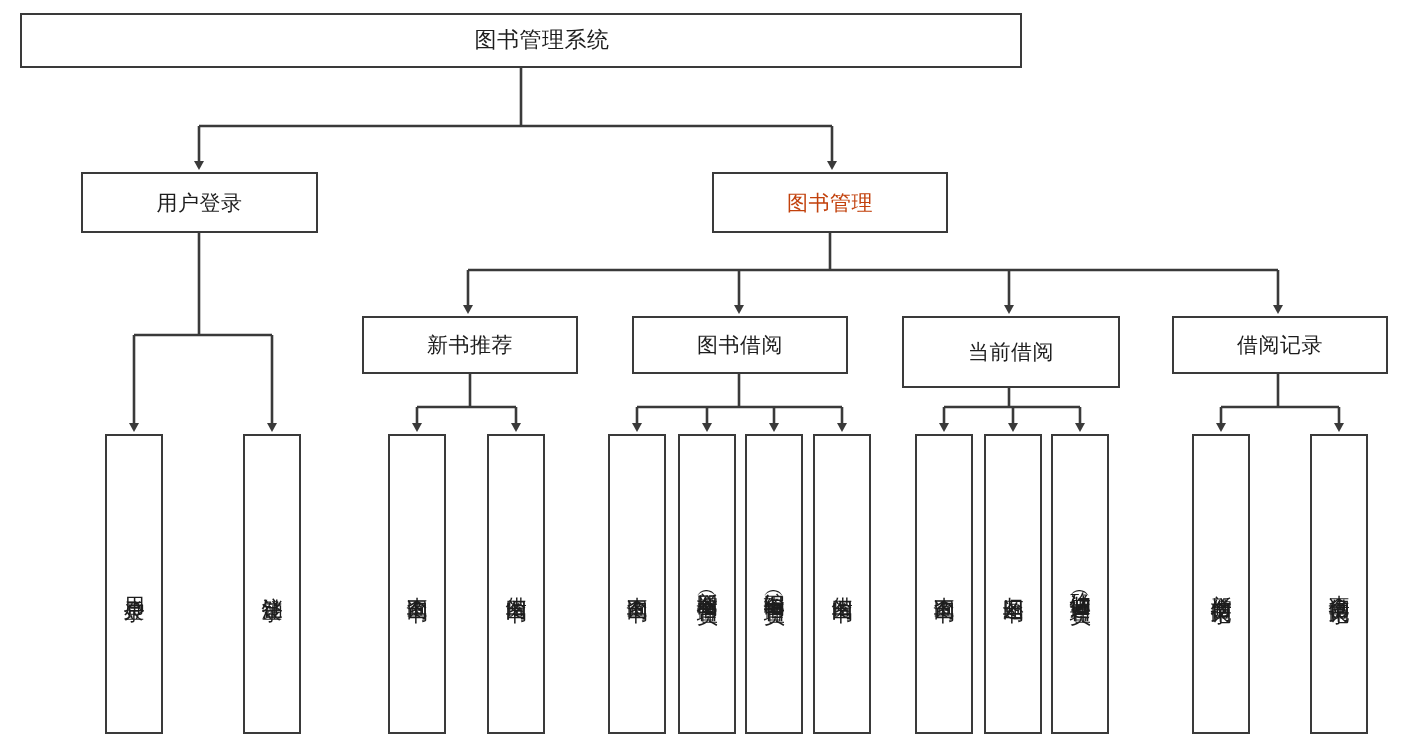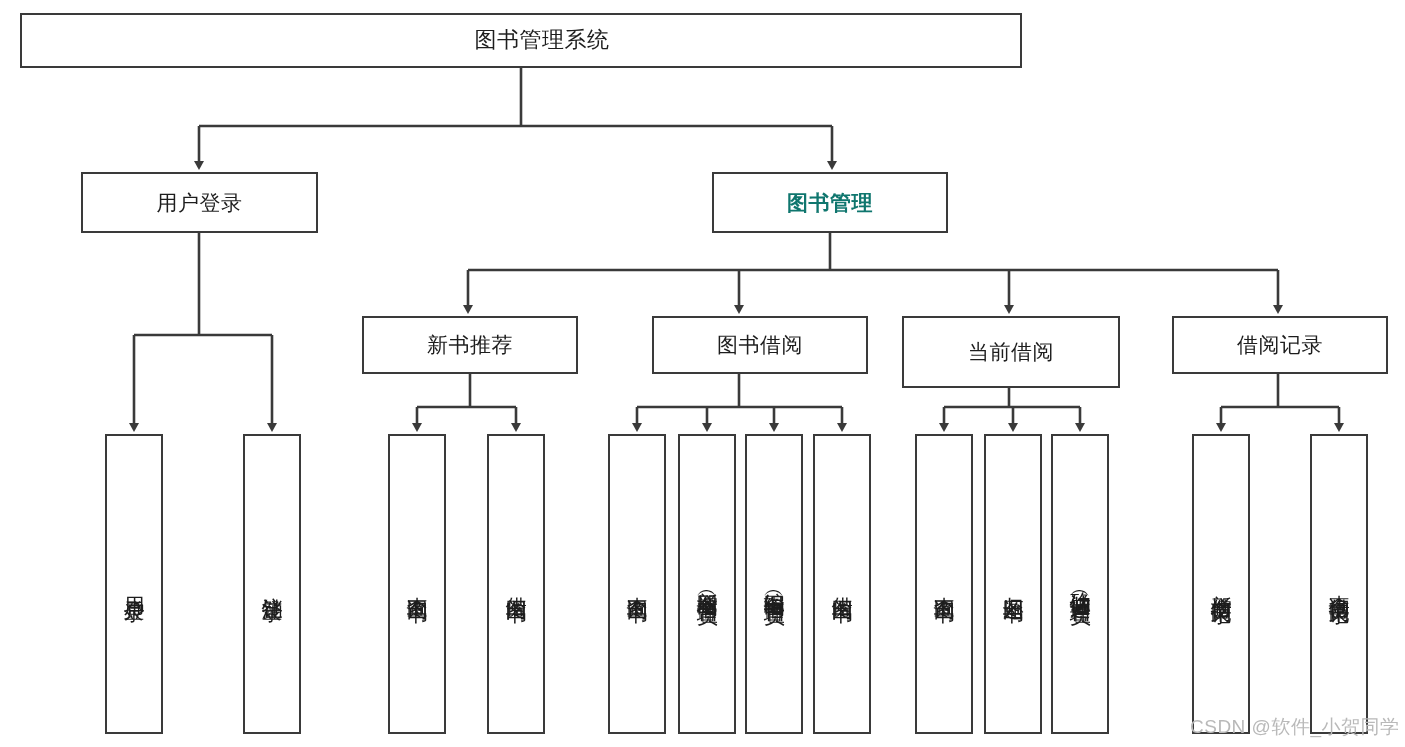--- a/index.html
+++ b/index.html
@@ -127,28 +127,28 @@
     </g>
   </svg>
 
   <div class="node horiz root" style="left: 20px; top: 13px; width: 1002px; height: 55px; border-color: rgb(58, 58, 58); background: rgb(255, 255, 255); color: rgb(29, 29, 29); padding-left: 42px;">
     <span class="node-label">图书管理系统</span>
   </div>
 
   <div class="node horiz" style="left: 81px; top: 172px; width: 237px; height: 61px; border-color: rgb(58, 58, 58); background: rgb(255, 255, 255); color: rgb(29, 29, 29);">
     <span class="node-label">用户登录</span>
   </div>
-  <div class="node horiz" style="left: 712px; top: 172px; width: 236px; height: 61px; border-color: rgb(58, 58, 58); background: rgb(255, 255, 255); color: #0f766e; font-weight: bold;">
+  <div class="node horiz" style="left: 712px; top: 172px; width: 236px; height: 61px; border-color: rgb(58, 58, 58); background: rgb(255, 255, 255); color: #c2410c;">
     <span class="node-label">图书管理</span>
   </div>
 
   <div class="node horiz" style="left: 362px; top: 316px; width: 216px; height: 58px; border-color: rgb(58, 58, 58); background: rgb(255, 255, 255); color: rgb(29, 29, 29); justify-content: center;">
     <span class="node-label">新书推荐</span>
   </div>
-  <div class="node horiz" style="left: 632px; top: 316px; width: 216px; height: 58px; border-color: rgb(58, 58, 58); background: rgb(255, 255, 255); color: rgb(29, 29, 29); margin-left: 20px;">
+  <div class="node horiz" style="left: 632px; top: 316px; width: 216px; height: 58px; border-color: rgb(58, 58, 58); background: rgb(255, 255, 255); color: rgb(29, 29, 29);">
     <span class="node-label">图书借阅</span>
   </div>
   <div class="node horiz" style="left: 902px; top: 316px; width: 218px; height: 72px; border-color: rgb(58, 58, 58); background: rgb(255, 255, 255); color: rgb(29, 29, 29);">
     <span class="node-label">当前借阅</span>
   </div>
   <div class="node horiz" style="left: 1172px; top: 316px; width: 216px; height: 58px; border-color: rgb(58, 58, 58); background: rgb(255, 255, 255); color: rgb(29, 29, 29);">
     <span class="node-label">借阅记录</span>
   </div>
 
   <div class="node vert" style="left: 105px; top: 434px; width: 58px; height: 300px; border-color: rgb(58, 58, 58); background: rgb(255, 255, 255); color: rgb(29, 29, 29);">
@@ -184,15 +184,14 @@
   <div class="node vert" style="left: 1051px; top: 434px; width: 58px; height: 300px; border-color: rgb(58, 58, 58); background: rgb(255, 255, 255); color: rgb(29, 29, 29);">
     <span class="node-label">确认归还（管理员）</span>
   </div>
   <div class="node vert" style="left: 1192px; top: 434px; width: 58px; height: 300px; border-color: rgb(58, 58, 58); background: rgb(255, 255, 255); color: rgb(29, 29, 29);">
     <span class="node-label">新增借阅记录</span>
   </div>
   <div class="node vert" style="left: 1310px; top: 434px; width: 58px; height: 300px; border-color: rgb(58, 58, 58); background: rgb(255, 255, 255); color: rgb(29, 29, 29);">
     <span class="node-label">查询借阅记录</span>
   </div>
 
-  <div class="watermark" style="left: 1190px; top: 714px; color: rgb(185, 185, 185);">CSDN @软件_小贺同学</div>
 
 </div>
 
 </body></html>

